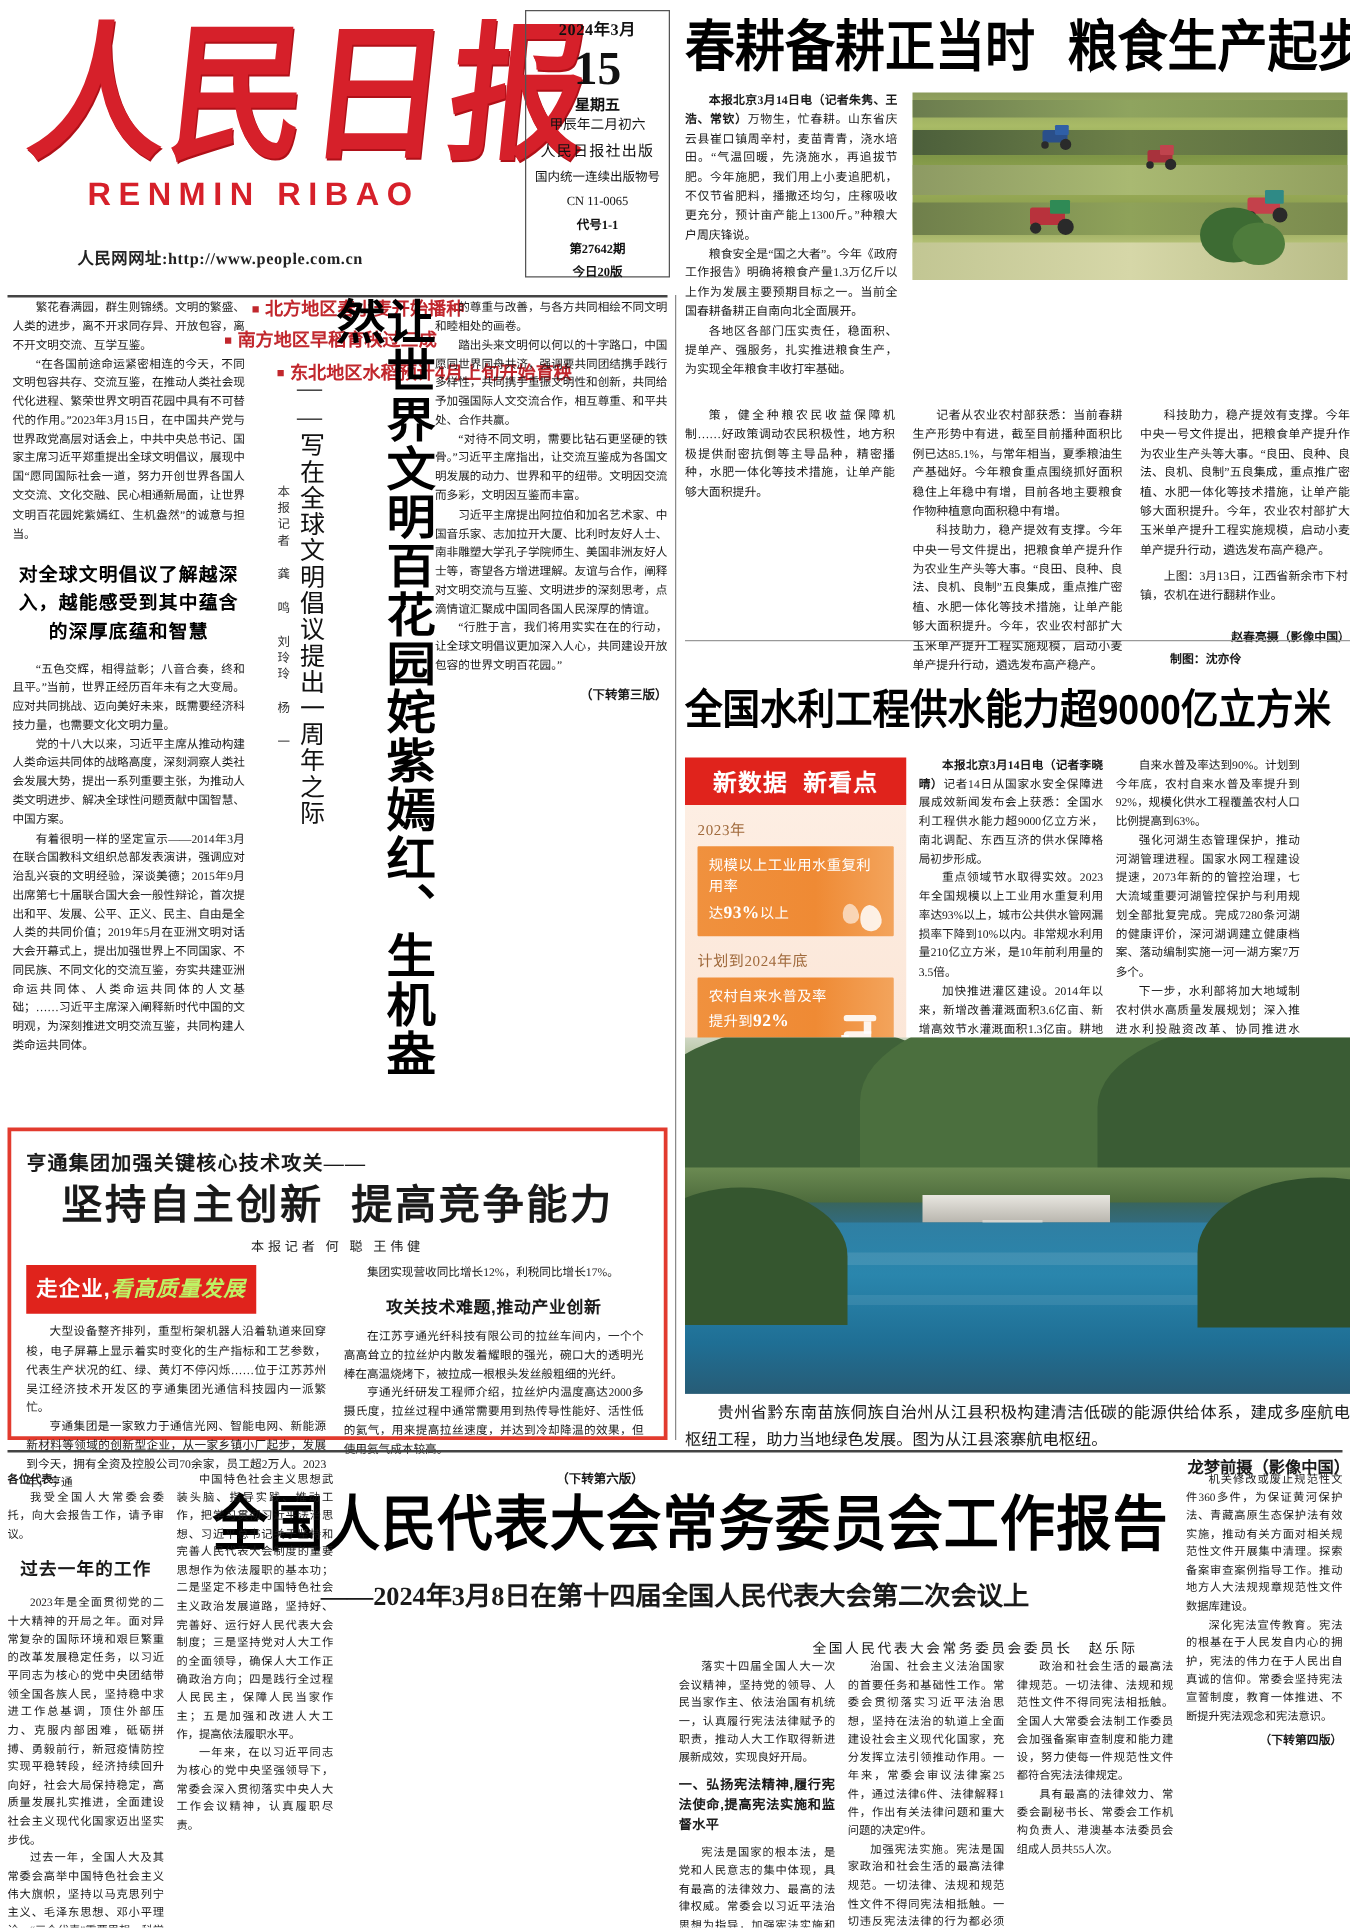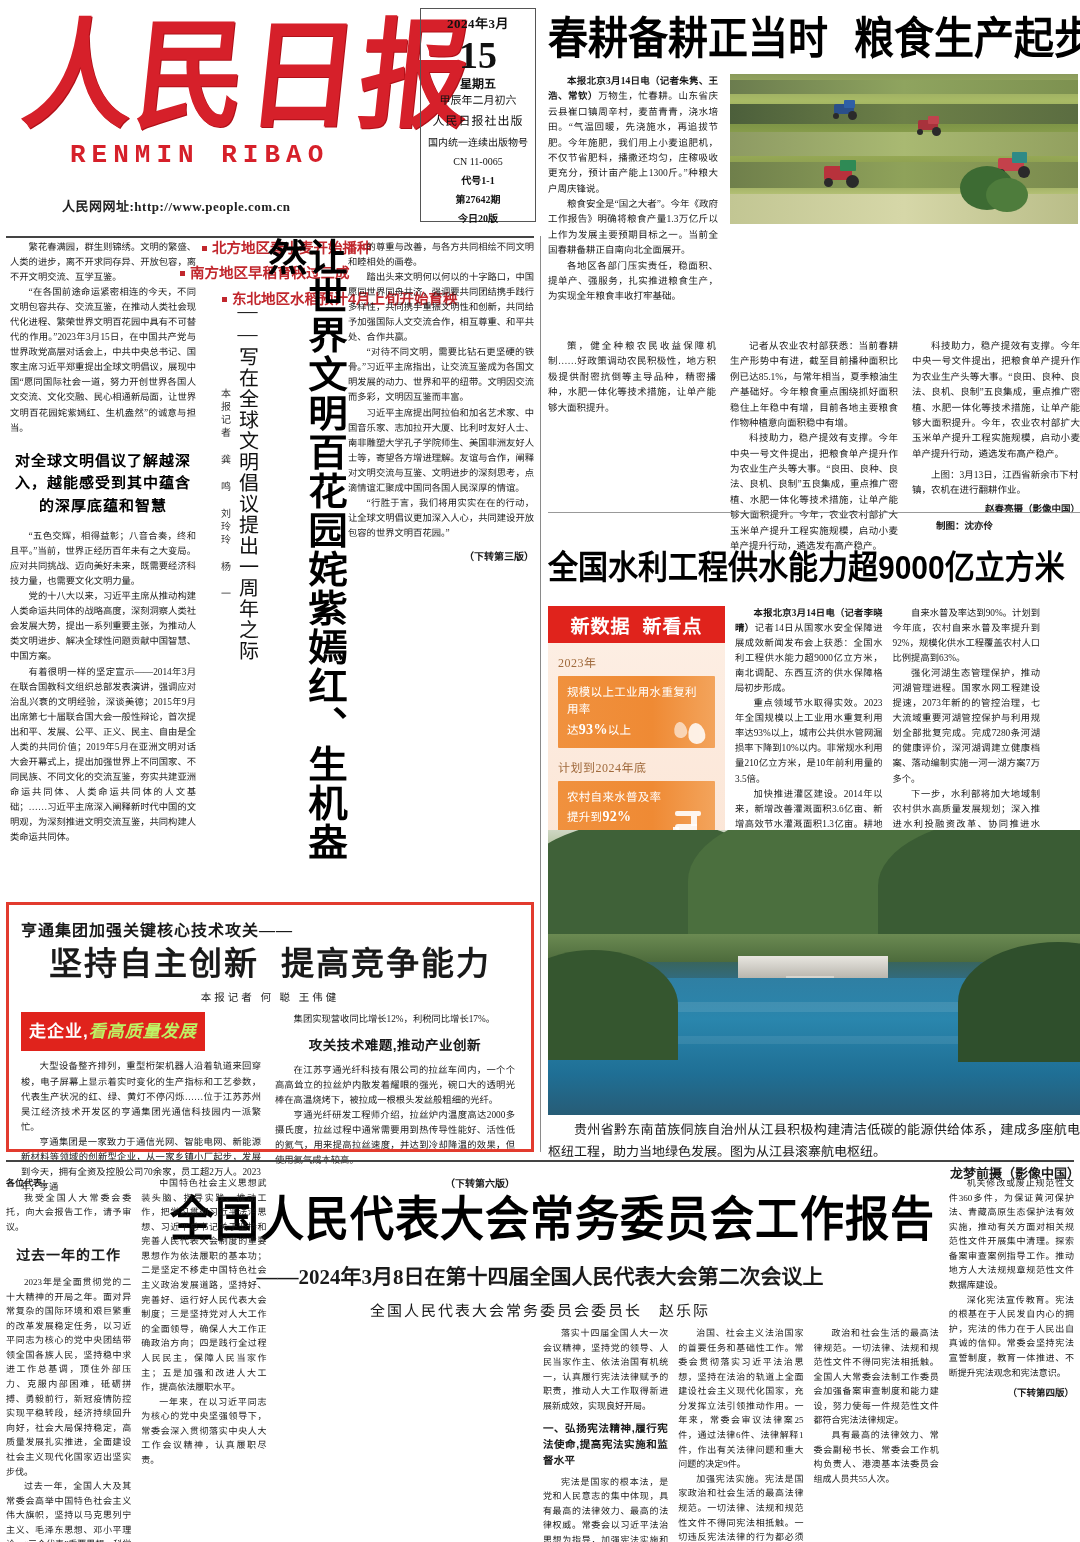--- a/index.html
+++ b/index.html
@@ -28,21 +28,21 @@
   .logo-cn{
     font-family:"Liberation Serif","DejaVu Serif",serif;
     font-size:110px;font-weight:700;color:#d6202a;
     letter-spacing:2px;line-height:1.15;
     transform:skewX(-6deg) scaleY(1.08);
     white-space:nowrap;
     text-shadow:1px 1px 0 #b01018;
   }
   .logo-en{
     position:absolute;left:70px;top:140px;
-    font-family:Liberation Mono, monospace;
+    font-family:Liberation Sans, sans-serif;
     font-size:26px;font-weight:700;letter-spacing:6px;color:#d6202a;
   }
   .logo-url{
     position:absolute;left:62px;top:196px;
     font-size:13px;letter-spacing:.5px;color:#222;font-weight:700;
   }
 
   .mast-box{
     position:absolute;left:420px;top:8px;
     width:116px;height:214px;
@@ -229,21 +229,21 @@
   }
   .npc-h1{
     font-family:"Liberation Sans","DejaVu Sans",sans-serif;
     font-size:44px;font-weight:700;letter-spacing:1px;color:#000;white-space:nowrap;
     transform:scaleY(1.1);transform-origin:center top;
   }
   .npc-h2{
     font-family:"Liberation Serif","DejaVu Serif",serif;
     font-size:21px;font-weight:700;letter-spacing:0px;margin-top:16px;white-space:nowrap;
   }
-  .npc-by{font-size:15px;letter-spacing:2px;margin-top:9px;}
+  .npc-by{font-size:11px;letter-spacing:2px;margin-top:19px;text-align:right;}
   .npc-cols{position:absolute;left:6px;top:8px;width:1068px;display:flex;gap:10px;}
   .npc-col{width:172px;font-size:9px;line-height:1.62;text-align:justify;}
   .npc-col.spacer{width:352px;}
   .npc-lead{font-weight:700;}
   .npc-sub{
     font-family:"Liberation Sans","DejaVu Sans",sans-serif;
     font-weight:700;font-size:14px;text-align:center;margin:10px 0 8px;letter-spacing:1px;
   }
   .npc-sub-s{
     font-family:"Liberation Sans","DejaVu Sans",sans-serif;
@@ -325,34 +325,34 @@
       </div>
     </div>
   </div>
 
   <div class="bullets">
     <div class="bullet b2"><span class="sq"></span><span>北方地区春小麦开始播种</span></div>
     <div class="bullet b1"><span class="sq"></span><span>南方地区早稻育秧过三成</span></div>
     <div class="bullet b3"><span class="sq"></span><span>东北地区水稻预计4月上旬开始育秧</span></div>
   </div>
 
-  <div style="position:absolute;left:548px;top:339px;width:532px;display:flex;gap:14px;">
+  <div style="position:absolute;left:548px;top:326px;width:532px;display:flex;gap:14px;">
     <div class="mr-col" style="width:170px;">
       <span class="ind">策，健全种粮农民收益保障机制……好政策调动农民积极性，地方积极提供耐密抗倒等主导品种，精密播种，水肥一体化等技术措施，让单产能够大面积提升。</span>
     </div>
     <div class="mr-col" style="width:170px;">
       <span class="ind">记者从农业农村部获悉：当前春耕生产形势中有进，截至目前播种面积比例已达85.1%，与常年相当，夏季粮油生产基础好。今年粮食重点围绕抓好面积稳住上年稳中有增，目前各地主要粮食作物种植意向面积稳中有增。</span>
       <span class="ind">科技助力，稳产提效有支撑。今年中央一号文件提出，把粮食单产提升作为农业生产头等大事。“良田、良种、良法、良机、良制”五良集成，重点推广密植、水肥一体化等技术措施，让单产能够大面积提升。今年，农业农村部扩大玉米单产提升工程实施规模，启动小麦单产提升行动，遴选发布高产稳产。</span>
     </div>
     <div class="mr-col" style="width:170px;">
       <span class="ind">科技助力，稳产提效有支撑。今年中央一号文件提出，把粮食单产提升作为农业生产头等大事。“良田、良种、良法、良机、良制”五良集成，重点推广密植、水肥一体化等技术措施，让单产能够大面积提升。今年，农业农村部扩大玉米单产提升工程实施规模，启动小麦单产提升行动，遴选发布高产稳产。</span>
       <div style="margin-top:6px;text-align:left;">
         <span class="ind">上图：3月13日，江西省新余市下村镇，农机在进行翻耕作业。</span>
       </div>
-      <div style="text-align:right;font-weight:700;margin-top:3px;">赵春亮摄（影像中国）</div>
+      <div style="text-align:right;font-weight:700;margin-top:18px;">赵春亮摄（影像中国）</div>
       <div style="text-align:left;font-weight:700;margin-top:2px;padding-left:24px;">制图：沈亦伶</div>
     </div>
   </div>
 
   <div class="hline" style="left:6px;top:236px;width:528px;height:2px;background:#444;"></div>
   <div class="vline" style="left:540px;top:236px;height:916px;"></div>
 
   <div class="left-main">
     <div class="lm-col c1">
       <span class="ind">繁花春满园，群生则锦绣。文明的繁盛、人类的进步，离不开求同存异、开放包容，离不开文明交流、互学互鉴。</span>

